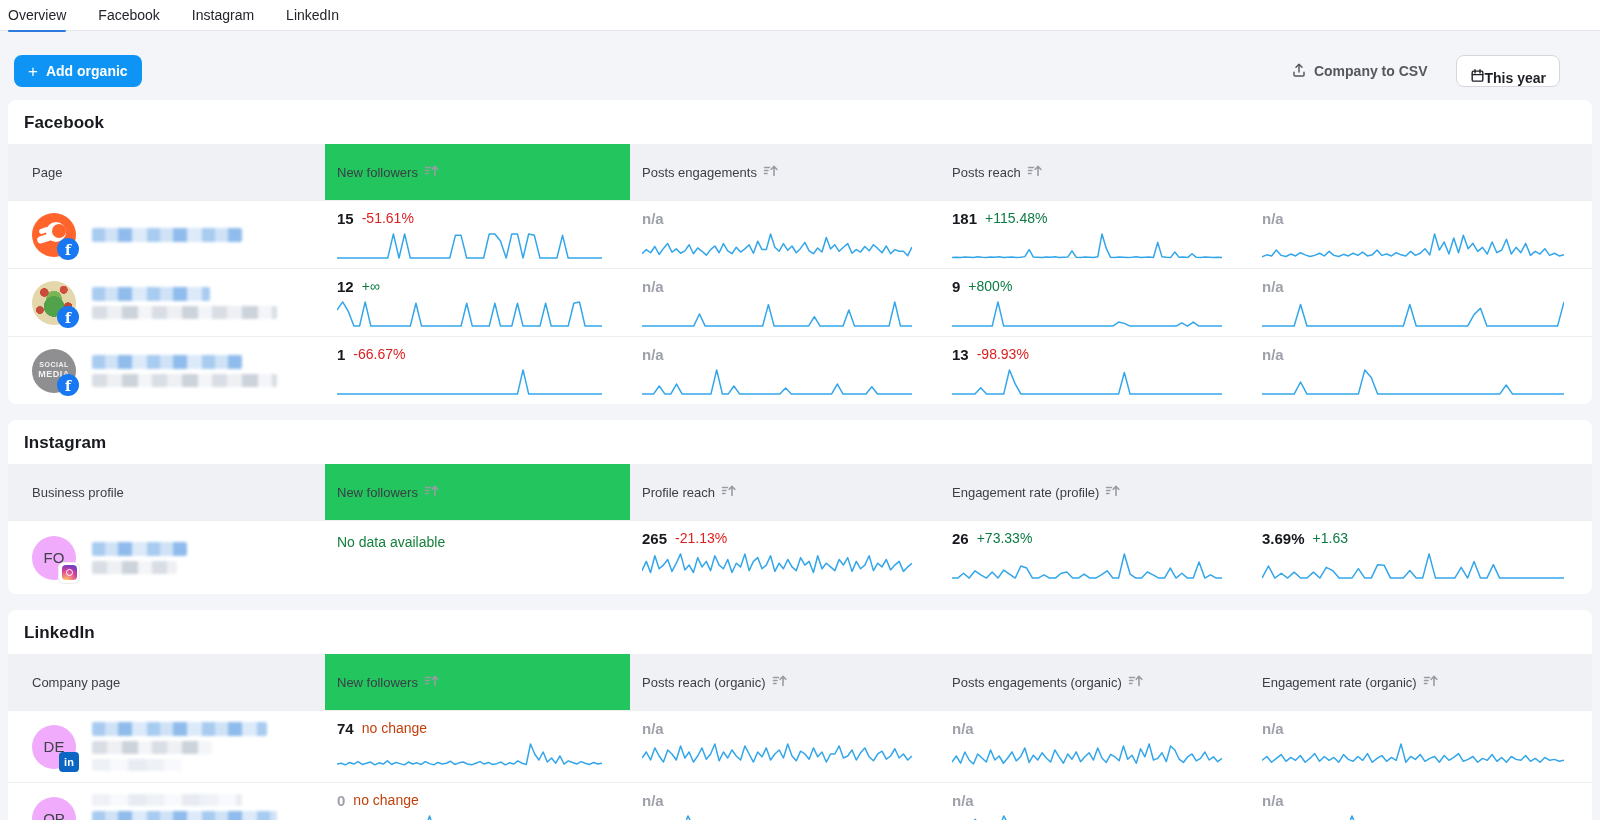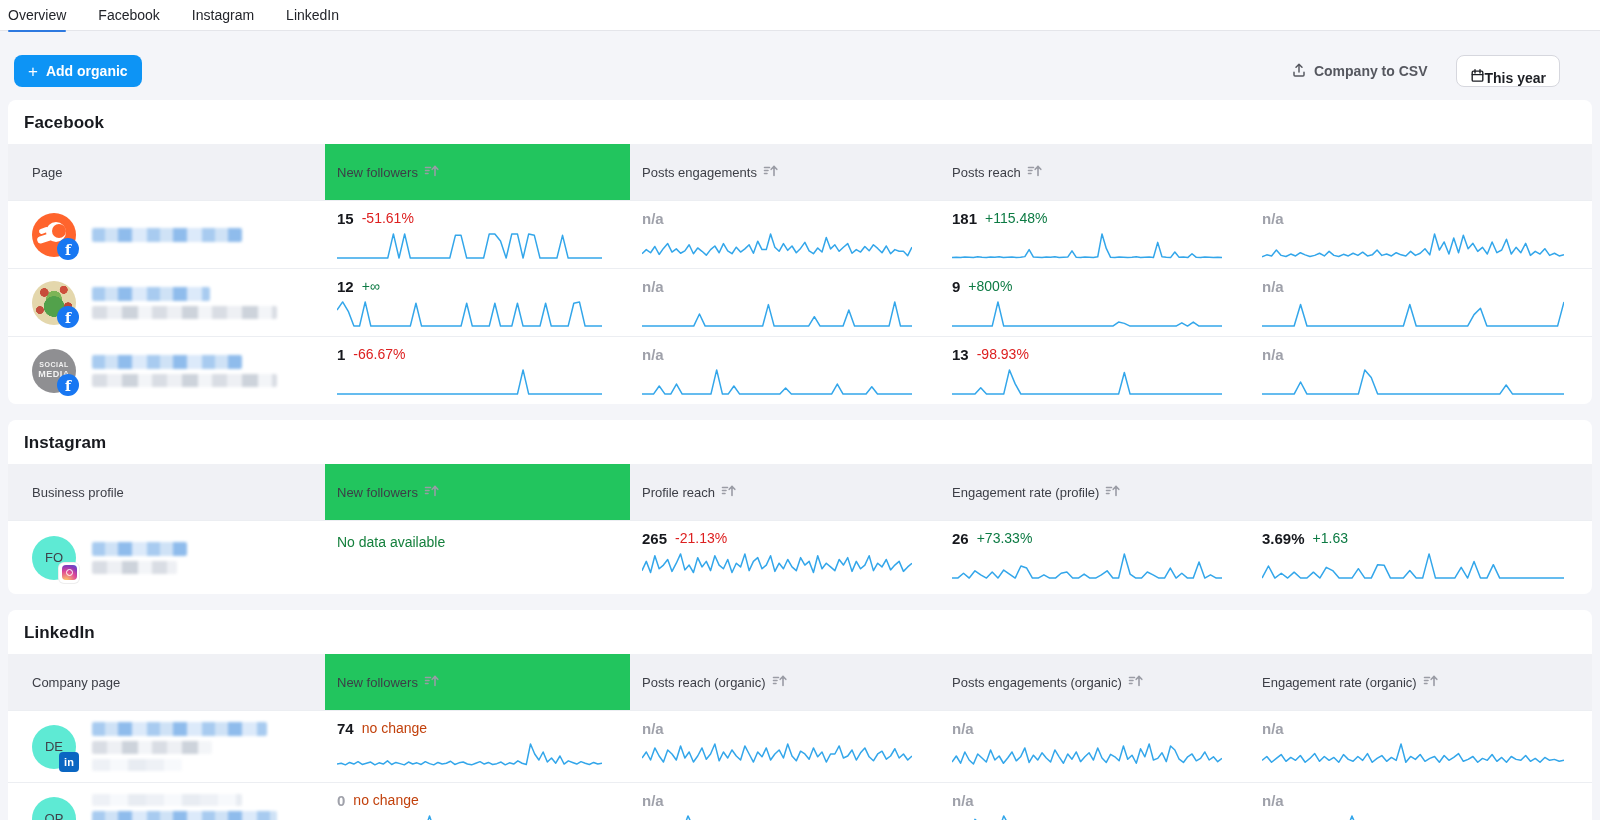--- a/index.html
+++ b/index.html
@@ -38,21 +38,21 @@
   .chg { font-size:14px; }
   .chg.up { color:#0c7a43; }
   .chg.down { color:#dd2020; }
   .chg.none { color:#c2410c; }
   .spark { display:block; width:calc(100% - 16px); height:26px; margin-top:3px; }
 
   
   .entity-cell { display:flex; align-items:center; gap:16px; padding:10px 0 10px 24px; }
   .avatar-wrap { position:relative; width:44px; height:44px; flex:0 0 auto; }
   .avatar { width:44px; height:44px; border-radius:50%; display:flex; align-items:center; justify-content:center; overflow:hidden; }
-  .avatar.letters { background:#5eead4; color:#3f4149; font-size:13px; font-weight:400; }
+  .avatar.letters { background:#f0abfc; color:#3f4149; font-size:15px; font-weight:400; }
   .avatar.semrush { background:#ff642d; position:relative; }
   .avatar.semrush .s1 { position:absolute; width:20px; height:20px; border-radius:50%; background:#fff; left:14px; top:9px; }
   .avatar.semrush .s2 { position:absolute; width:14px; height:14px; border-radius:50%; background:#ff642d; left:20px; top:11px; }
   .avatar.semrush .s3 { position:absolute; width:16px; height:7px; border-radius:4px; background:#fff; left:5px; top:22px; transform:rotate(-18deg); }
   .avatar.semrush .s4 { position:absolute; width:10px; height:5px; border-radius:3px; background:#fff; left:7px; top:15px; transform:rotate(-20deg); }
   .avatar.pizza { background:
       radial-gradient(circle at 28% 26%, #c24d3c 0 9%, rgba(0,0,0,0) 10%),
       radial-gradient(circle at 72% 20%, #c8503e 0 8%, rgba(0,0,0,0) 9%),
       radial-gradient(circle at 82% 58%, #b94a3a 0 9%, rgba(0,0,0,0) 10%),
       radial-gradient(circle at 18% 66%, #c05040 0 8%, rgba(0,0,0,0) 9%),

